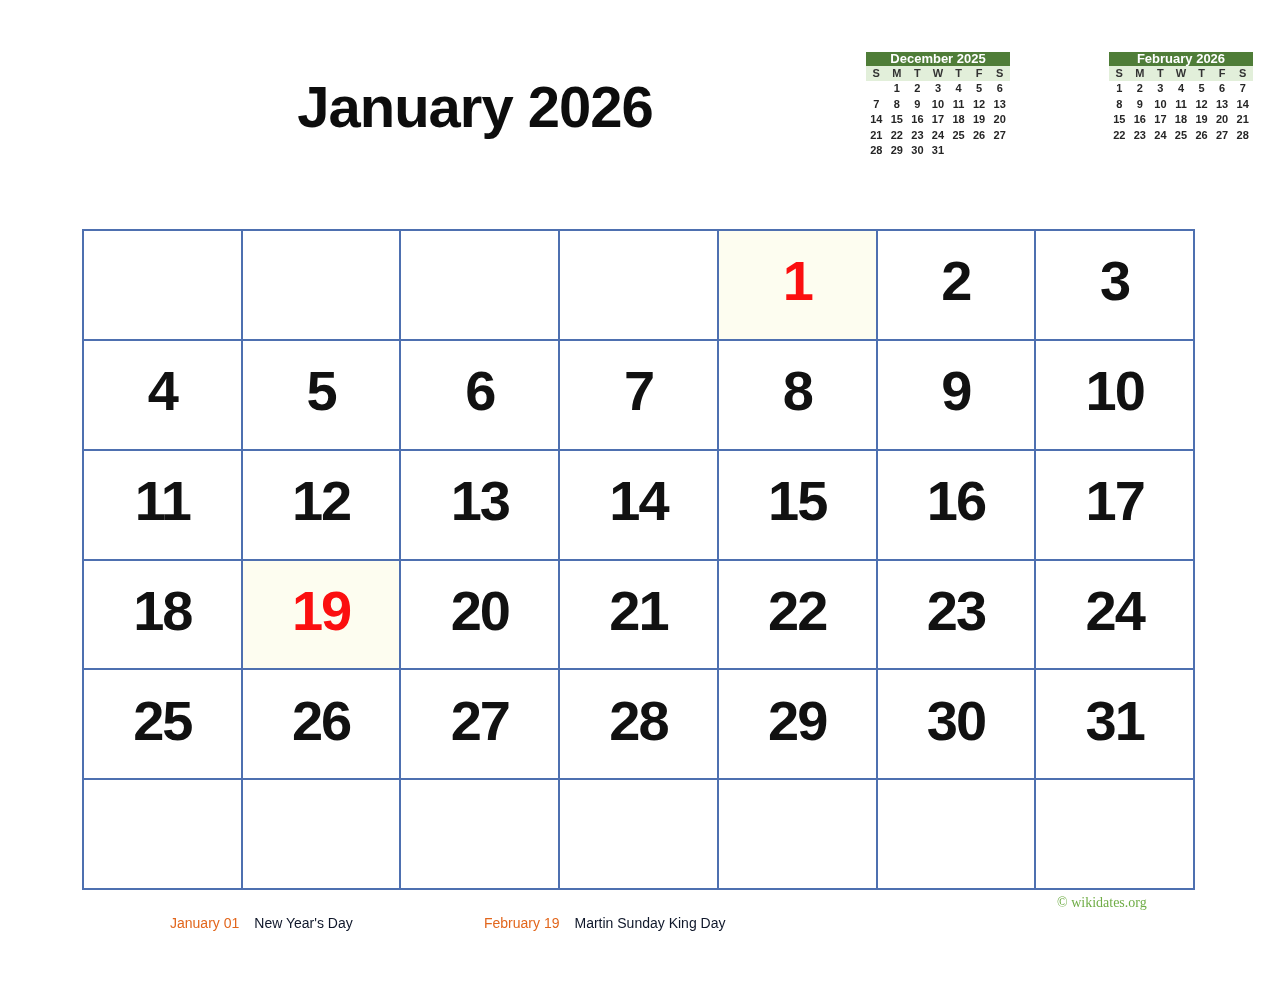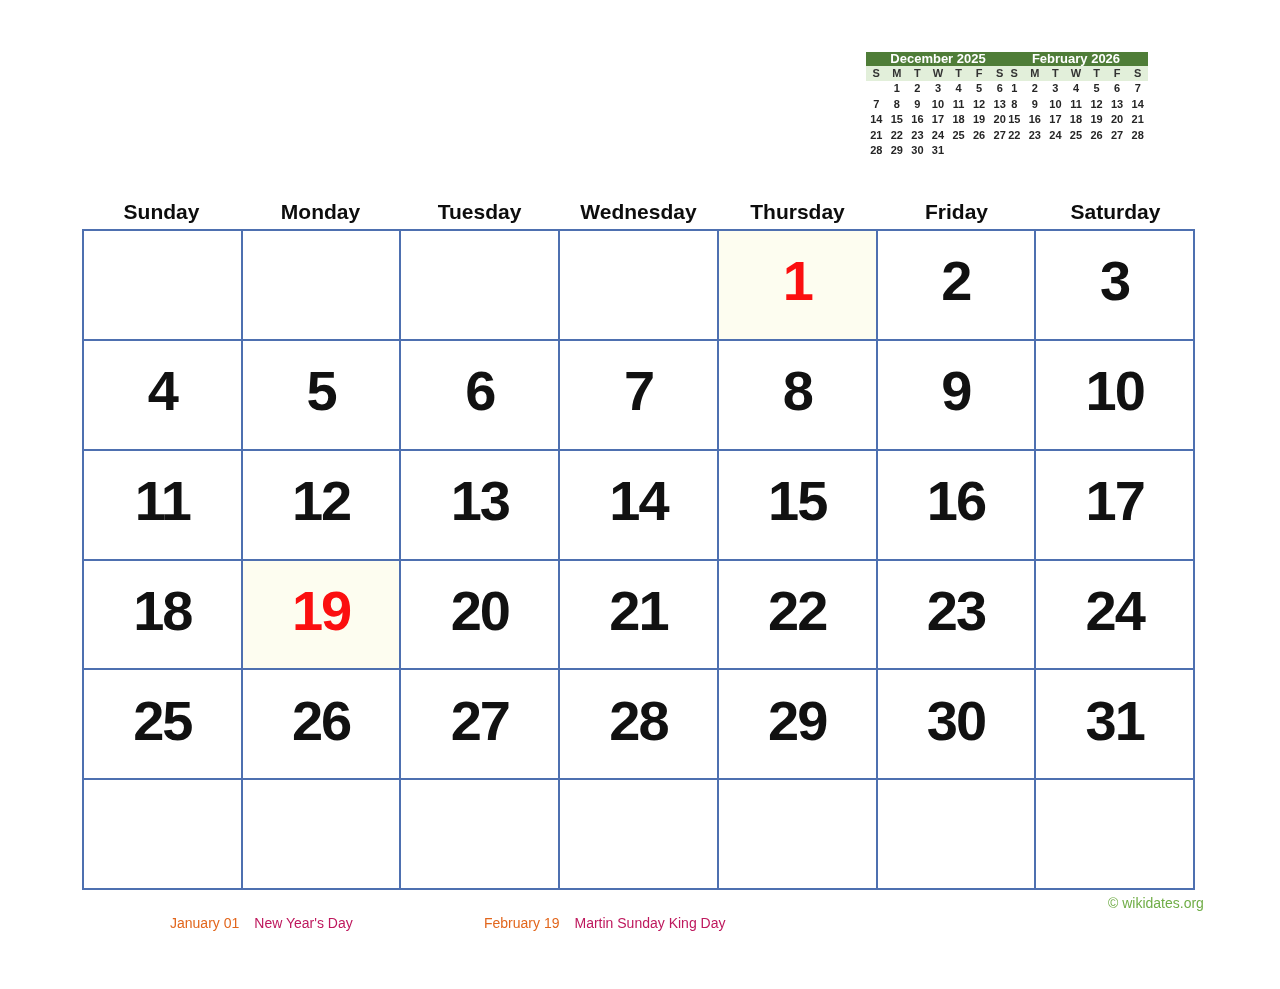--- a/index.html
+++ b/index.html
@@ -100,35 +100,37 @@
   
   .holiday {
     position: absolute;
     top: 915px;
     font-size: 14px;
     white-space: nowrap;
   }
   #holiday-0 { left: 170px; }
   #holiday-1 { left: 484px; }
   .hdate { color: var(--holiday-orange, #e2661c); font-weight: normal; }
-  .hname { color: #be185d; margin-left: 15px; text-align: right; }
+  .hname { color: #0f172a; margin-left: 15px; text-align: right; }
   
   .copyright {
     position: absolute;
-    left: 1108px; top: 895px;
+    left: 1057px; top: 895px;
     font-size: 14px;
     color: var(--copyright-green, #70ad47);
     white-space: nowrap;
+    font-family: Liberation Serif, serif;
   }
 </style>
 </head>
 <body>
 
 <div class="page">
 
+  <h1 class="title">January 2026</h1>
 
   <div class="mini-cal" id="mini-0" style="left:866px">
       <div class="mini-header">December 2025</div>
       <div class="mini-row mini-dow">
         <span>S</span>
         <span>M</span>
         <span>T</span>
         <span>W</span>
         <span>T</span>
         <span>F</span>
@@ -173,21 +175,21 @@
       <div class="mini-row">
         <span>28</span>
         <span>29</span>
         <span>30</span>
         <span>31</span>
         <span></span>
         <span></span>
         <span></span>
       </div>
     </div>
-  <div class="mini-cal" id="mini-1" style="left:1004px">
+  <div class="mini-cal" id="mini-1" style="left:1109px">
       <div class="mini-header">February 2026</div>
       <div class="mini-row mini-dow">
         <span>S</span>
         <span>M</span>
         <span>T</span>
         <span>W</span>
         <span>T</span>
         <span>F</span>
         <span>S</span>
       </div>
@@ -222,29 +224,20 @@
         <span>22</span>
         <span>23</span>
         <span>24</span>
         <span>25</span>
         <span>26</span>
         <span>27</span>
         <span>28</span>
       </div>
     </div>
 
-  <div class="dow-row" id="dow-row">
-      <div class="dow">Sunday</div>
-      <div class="dow">Monday</div>
-      <div class="dow">Tuesday</div>
-      <div class="dow">Wednesday</div>
-      <div class="dow">Thursday</div>
-      <div class="dow">Friday</div>
-      <div class="dow">Saturday</div>
-    </div>
 
   <div class="grid" id="main-grid">
       <div class="cell">
         <span class="daynum"></span>
       </div>
       <div class="cell">
         <span class="daynum"></span>
       </div>
       <div class="cell">
         <span class="daynum"></span>

